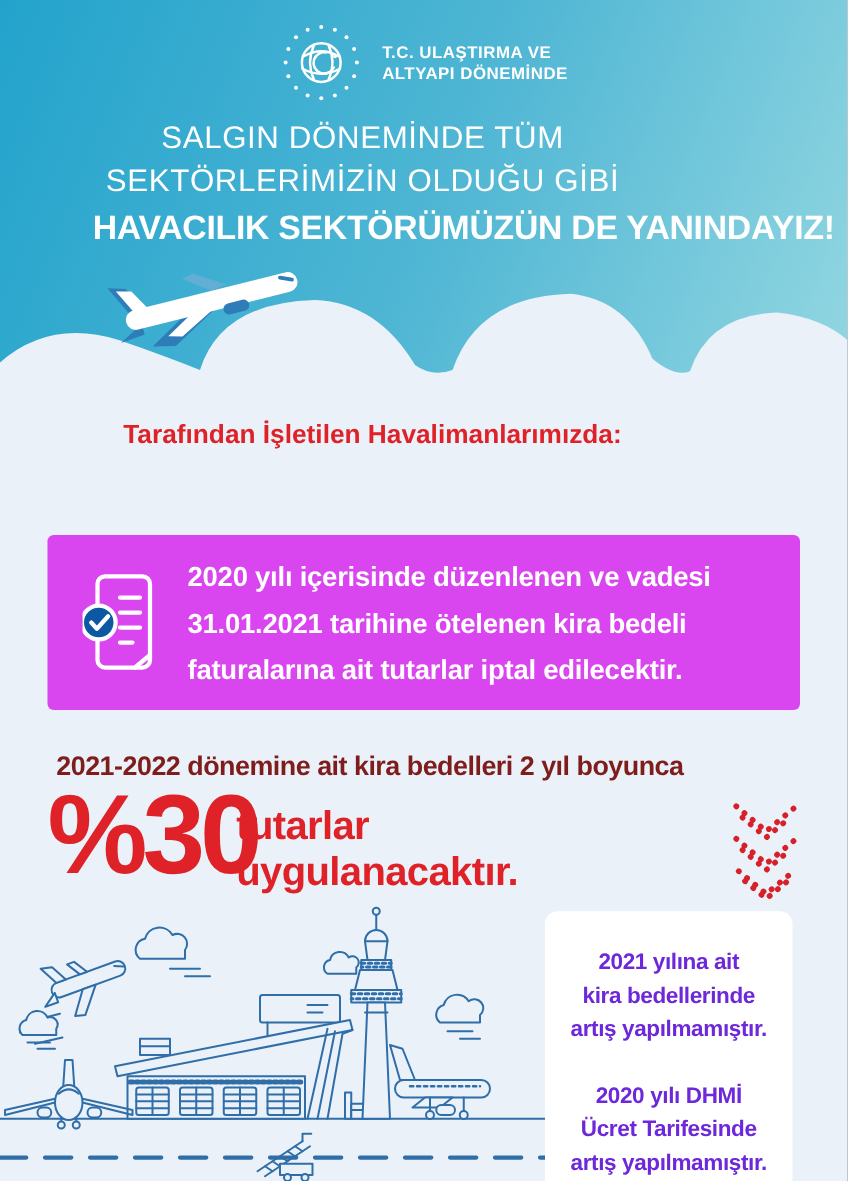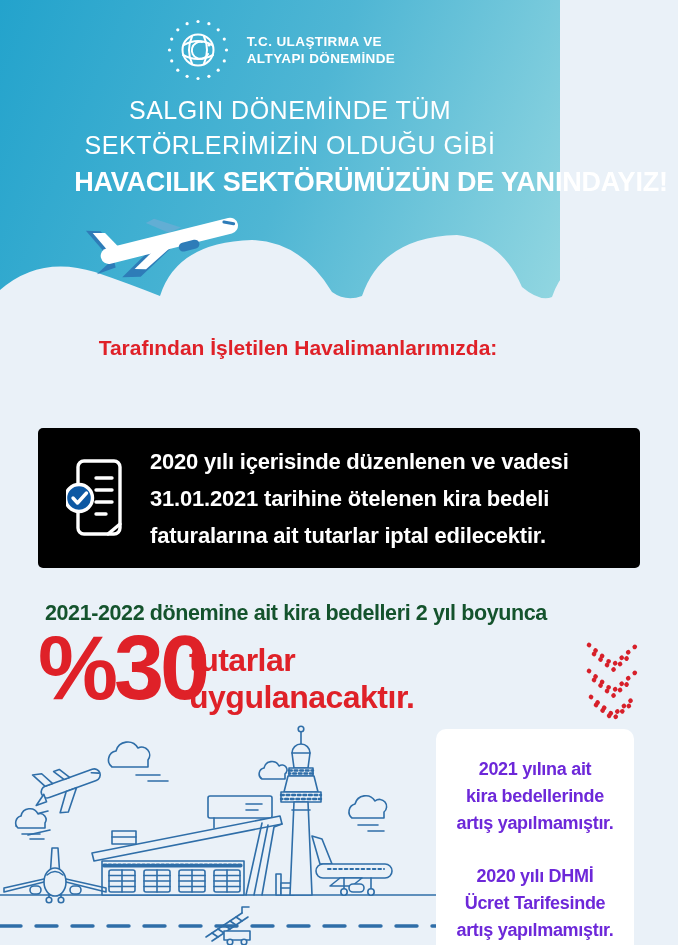--- a/index.html
+++ b/index.html
@@ -4,46 +4,46 @@
 <style>
   html,body{margin:0;padding:0;background:#9aa4ad;}
   *{box-sizing:border-box;}
   .poster{
     position:relative;width:678px;height:945px;margin:0 auto;
     background:#eaf1f8;overflow:hidden;
     font-family:"Liberation Sans","DejaVu Sans",sans-serif;
   }
   
   .header{
-    position:absolute;left:0;top:0;width:560px;height:316px;
+    position:absolute;left:0;top:0;width:678px;height:316px;
     background:linear-gradient(112deg,#23a3cc 0%,#4fb6d4 52%,#93d7e1 100%);
   }
   .logo-row{position:relative;display:flex;justify-content:center;align-items:center;gap:16px;padding-top:17px;z-index:3;}
   .ministry-name{color:#fff;font-weight:bold;font-size:13.5px;line-height:17px;letter-spacing:.4px;}
   .ministry-name span{display:block;}
   .hl{position:absolute;left:0;width:580px;text-align:center;color:#fff;
       font-size:25px;font-weight:400;letter-spacing:.5px;z-index:3;}
   .hl1{top:96px;}
   .hl2{top:131px;}
   .hl3{position:absolute;left:0;top:167px;width:678px;text-align:center;color:#fff;
        font-size:27px;font-weight:bold;letter-spacing:-.2px;z-index:3;margin-left:32px;}
   .plane{position:absolute;left:80px;top:190px;z-index:2;}
   .clouds{position:absolute;left:0;bottom:0;width:678px;height:106px;z-index:1;}
   
   .intro{position:absolute;left:8px;top:331px;width:580px;text-align:center;
          color:#df2128;font-size:21px;font-weight:bold;line-height:33px;}
   .intro span{display:block;}
   
   .bluebox{position:absolute;left:38px;top:428px;width:602px;height:140px;
-           background:#000000;border-radius:5px;display:flex;align-items:center;}
+           background:#d946ef;border-radius:5px;display:flex;align-items:center;}
   .bluebox-icon{margin-left:28px;flex:none;}
   .bluebox-text{margin-left:26px;color:#fff;font-size:22px;font-weight:bold;line-height:37px;letter-spacing:-.2px;}
   .bluebox-text span{display:block;}
   
-  .lead{position:absolute;left:45px;top:601px;color:#14532d;
+  .lead{position:absolute;left:45px;top:601px;color:#7f1d1d;
         font-size:21.5px;font-weight:bold;letter-spacing:-.4px;}
   .percent{position:absolute;left:38px;top:623px;color:#df2128;
            font-size:90px;font-weight:bold;letter-spacing:-4px;line-height:1;}
   .terms{position:absolute;left:189px;top:642px;color:#df2128;
          font-size:32px;font-weight:bold;line-height:37px;letter-spacing:-.5px;}
   .terms span{display:block;}
   .chevrons{position:absolute;left:584px;top:641px;}
   
   .scene{position:absolute;left:0;top:722px;}
   .card{position:absolute;left:436px;top:729px;width:198px;height:216px;

